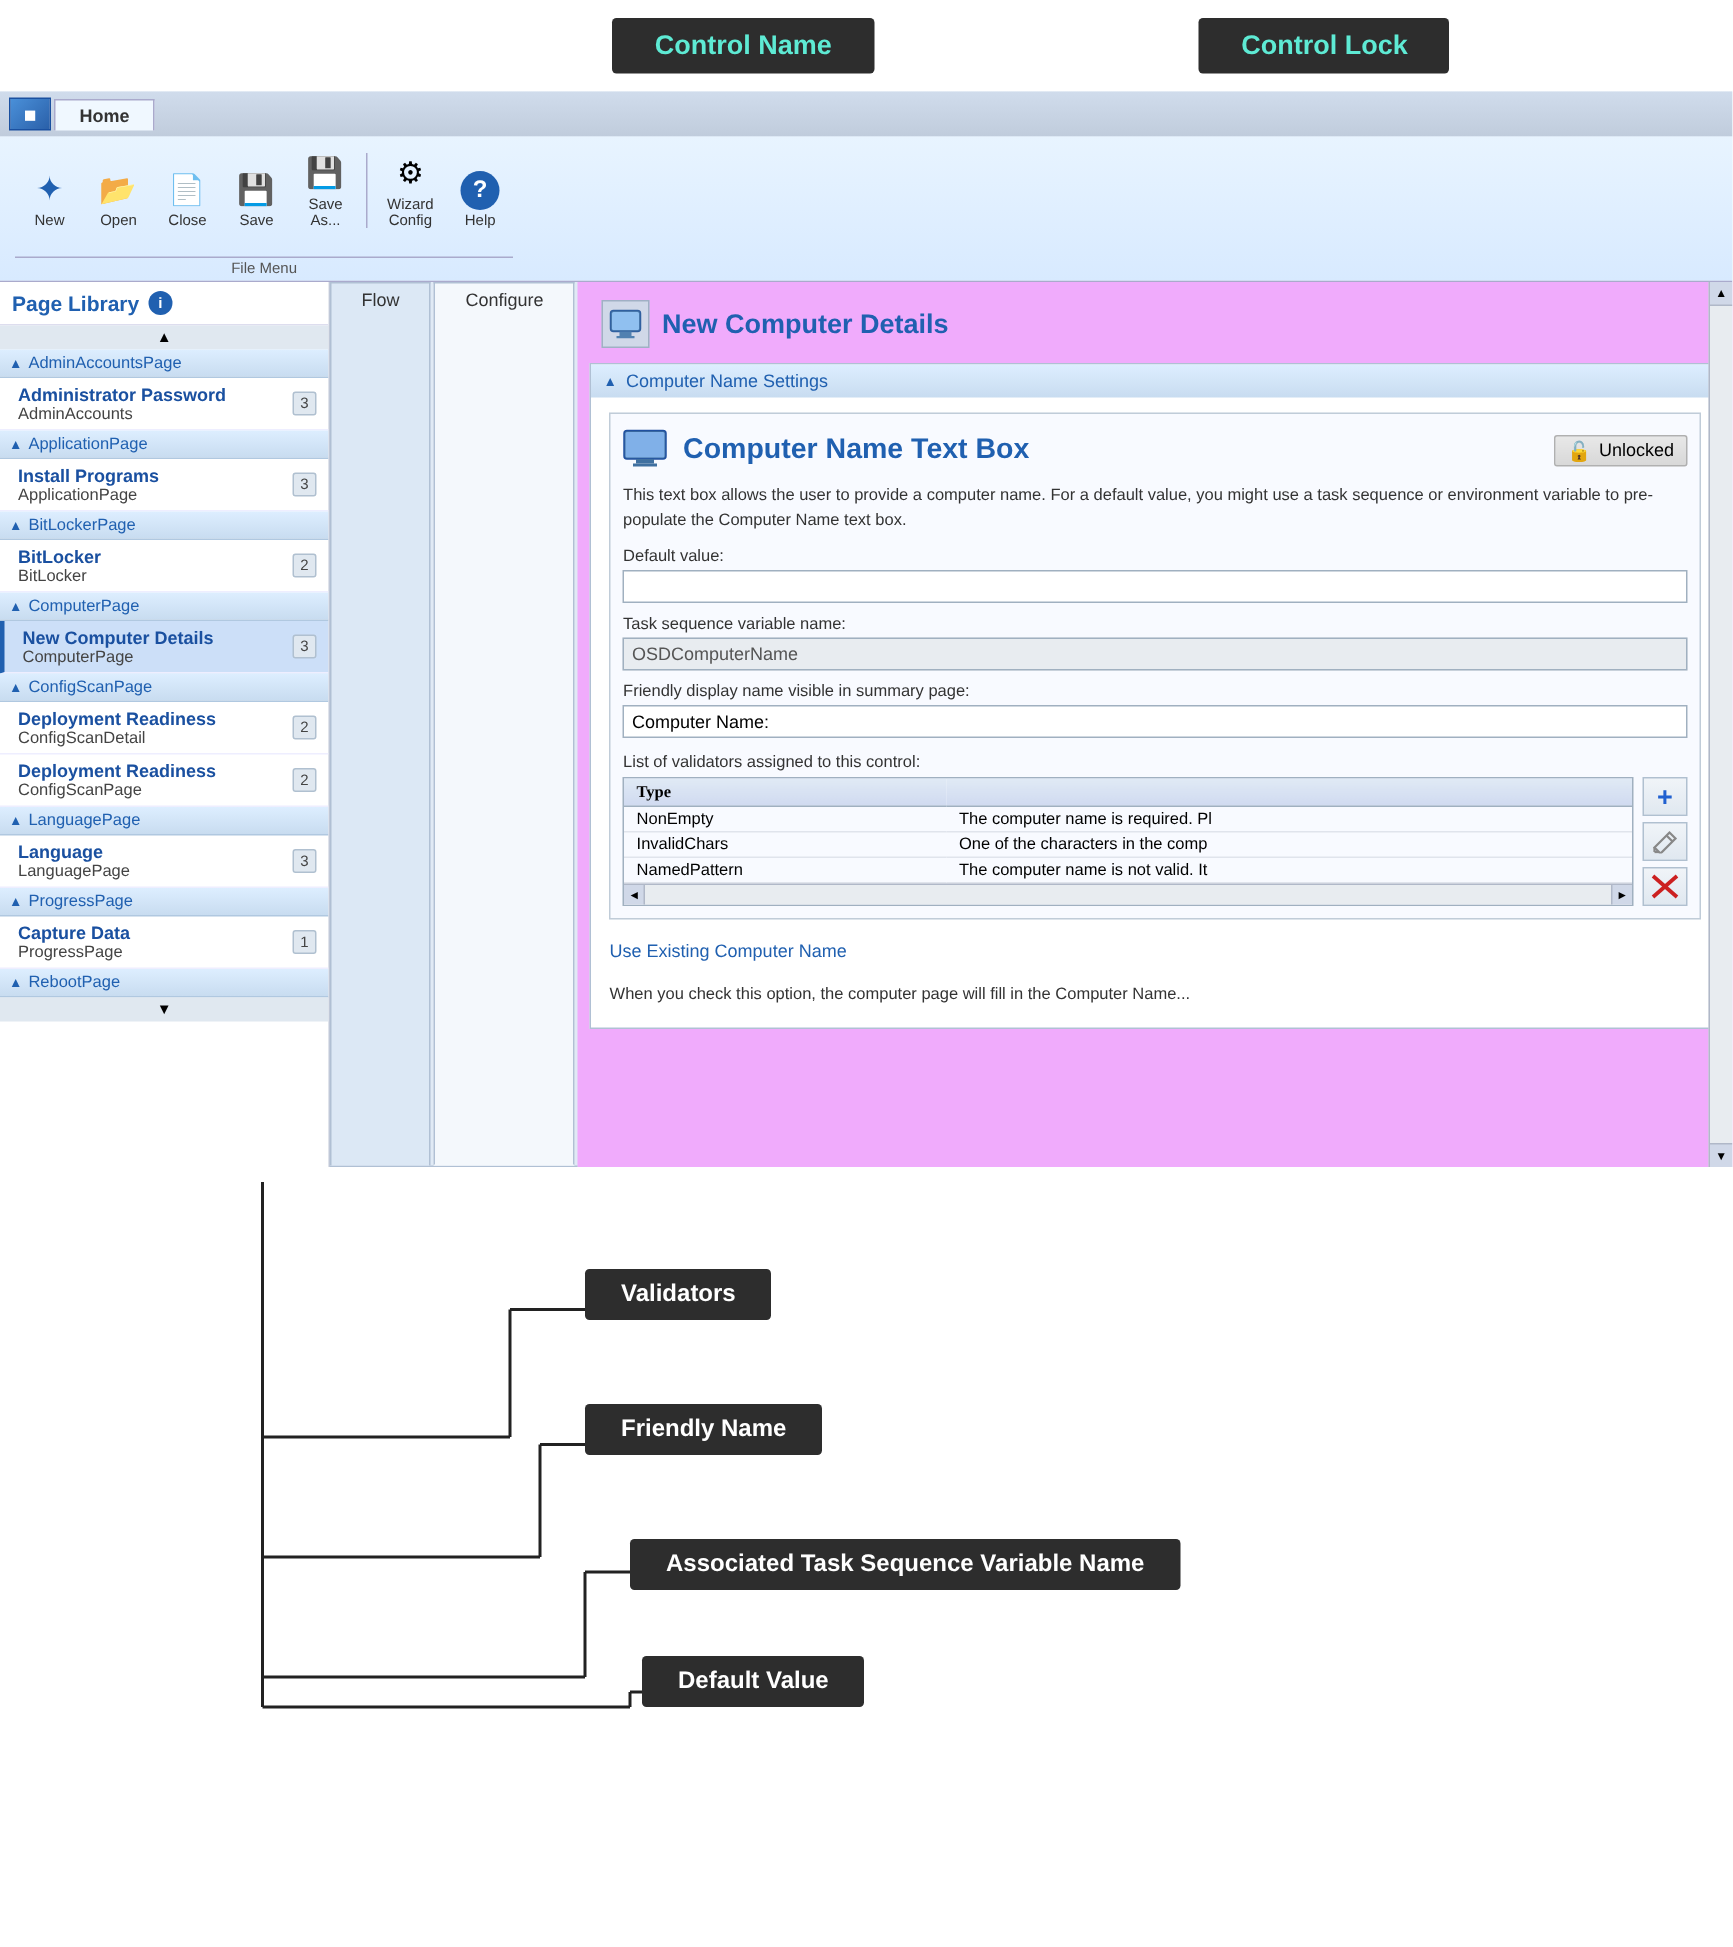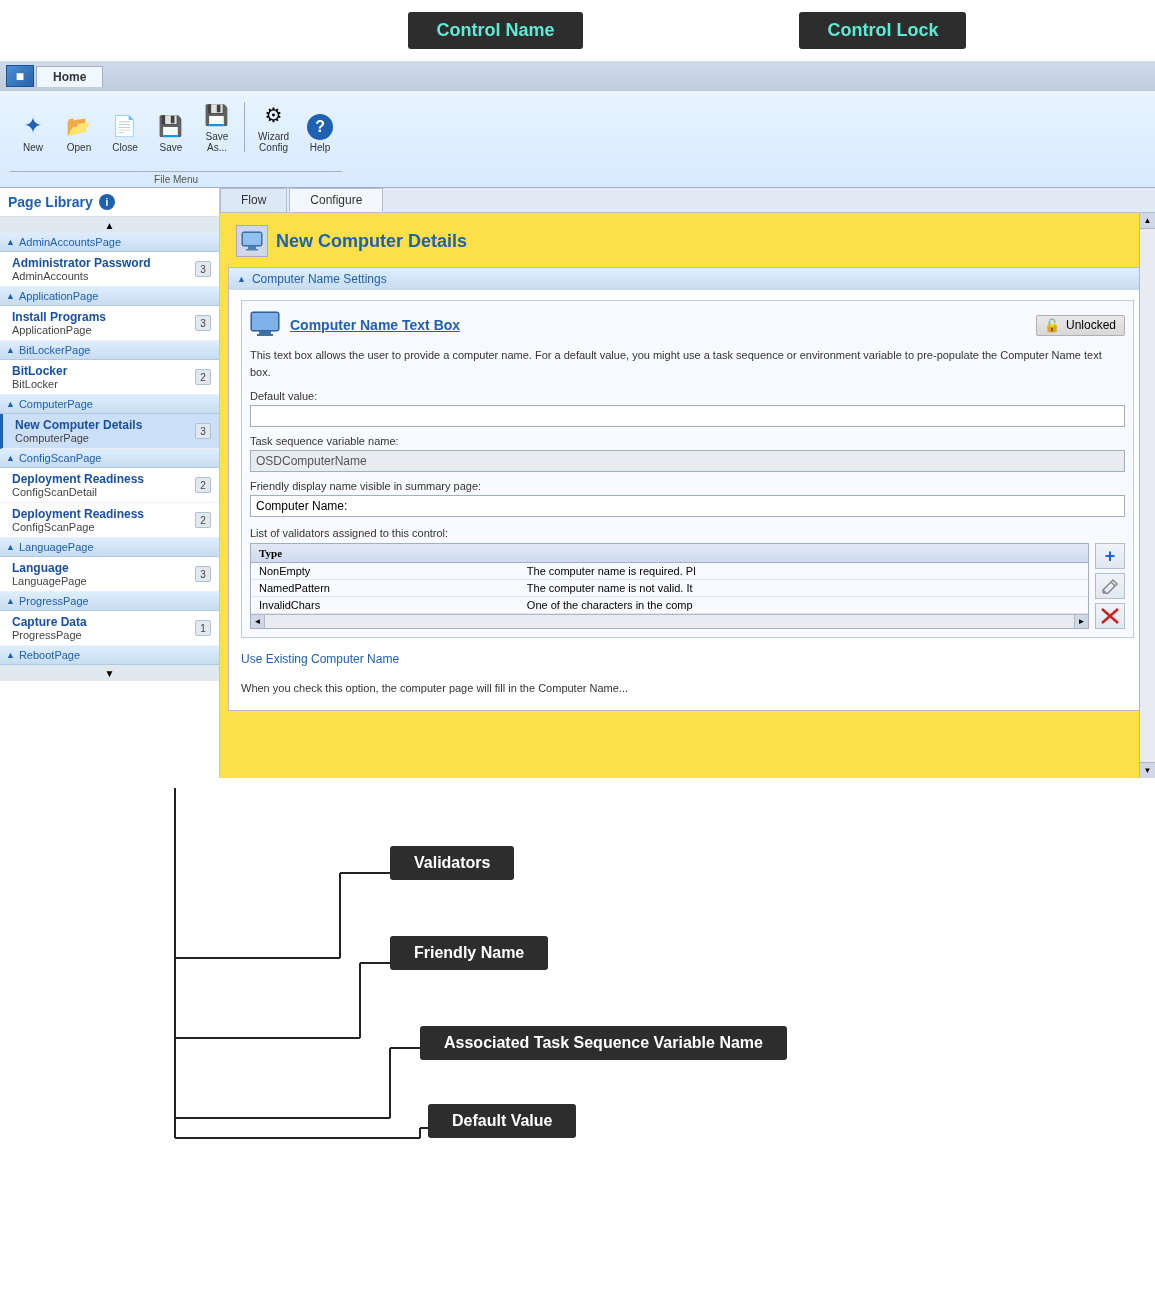--- a/index.html
+++ b/index.html
@@ -151,24 +151,23 @@
     }
     .sidebar-scroll-btn {
       background: #e0e8f0; border: none; width: 100%; height: 16px;
       display: flex; align-items: center; justify-content: center;
       cursor: pointer; font-size: 10px;
     }
 
     
     .content-area {
       flex: 1;
-      background: #fde047;
+      background: #f0abfc;
       overflow: hidden;
       display: flex;
-      flex-direction: column;
     }
     .content-tabs {
       display: flex;
       background: #e0eaf5;
       border-bottom: 1px solid #b0c0d4;
     }
     .content-tab {
       padding: 4px 20px;
       font-size: 12px;
       cursor: pointer;
@@ -227,21 +226,21 @@
     .control-card {
       border: 1px solid #c0ccd8;
       padding: 8px;
       margin-bottom: 8px;
       background: #f8faff;
     }
     .control-card-header {
       display: flex; justify-content: space-between; align-items: center;
       margin-bottom: 6px;
     }
-    .control-card-title { font-size: 14px; color: #2060b0; font-weight: bold; text-decoration: underline; }
+    .control-card-title { font-size: 19px; color: #2060b0; font-weight: bold; }
     .lock-badge {
       display: flex; align-items: center;
       border: 1px solid #b0b0b0;
       background: linear-gradient(to bottom, #e8e8e8, #d8d8d8);
       padding: 2px 8px;
       border-radius: 2px;
       font-size: 12px;
       cursor: pointer;
     }
     .lock-icon { margin-right: 5px; font-size: 13px; }
@@ -531,26 +530,26 @@
                           <th>Type</th>
                           <th></th>
                         </tr>
                       </thead>
                       <tbody>
                         <tr class="table-row">
                           <td>NonEmpty</td>
                           <td>The computer name is required. Pl</td>
                         </tr>
                         <tr class="table-row">
+                          <td>InvalidChars</td>
+                          <td>One of the characters in the comp</td>
+                        </tr>
+                        <tr class="table-row">
                           <td>NamedPattern</td>
                           <td>The computer name is not valid. It</td>
-                        </tr>
-                        <tr class="table-row">
-                          <td>InvalidChars</td>
-                          <td>One of the characters in the comp</td>
                         </tr>
                       </tbody>
                     </table>
 
                     <div style="display:flex; height:14px; background:#e8ecf0; border-top:1px solid #b0b8c8;">
                       <div style="width:14px; background:#d0d8e8; border-right:1px solid #b0b8c8; cursor:pointer; display:flex; align-items:center; justify-content:center; font-size:8px;">◄</div>
                       <div style="flex:1;"></div>
                       <div style="width:14px; background:#d0d8e8; border-left:1px solid #b0b8c8; cursor:pointer; display:flex; align-items:center; justify-content:center; font-size:8px;">►</div>
                     </div>
                   </div>

